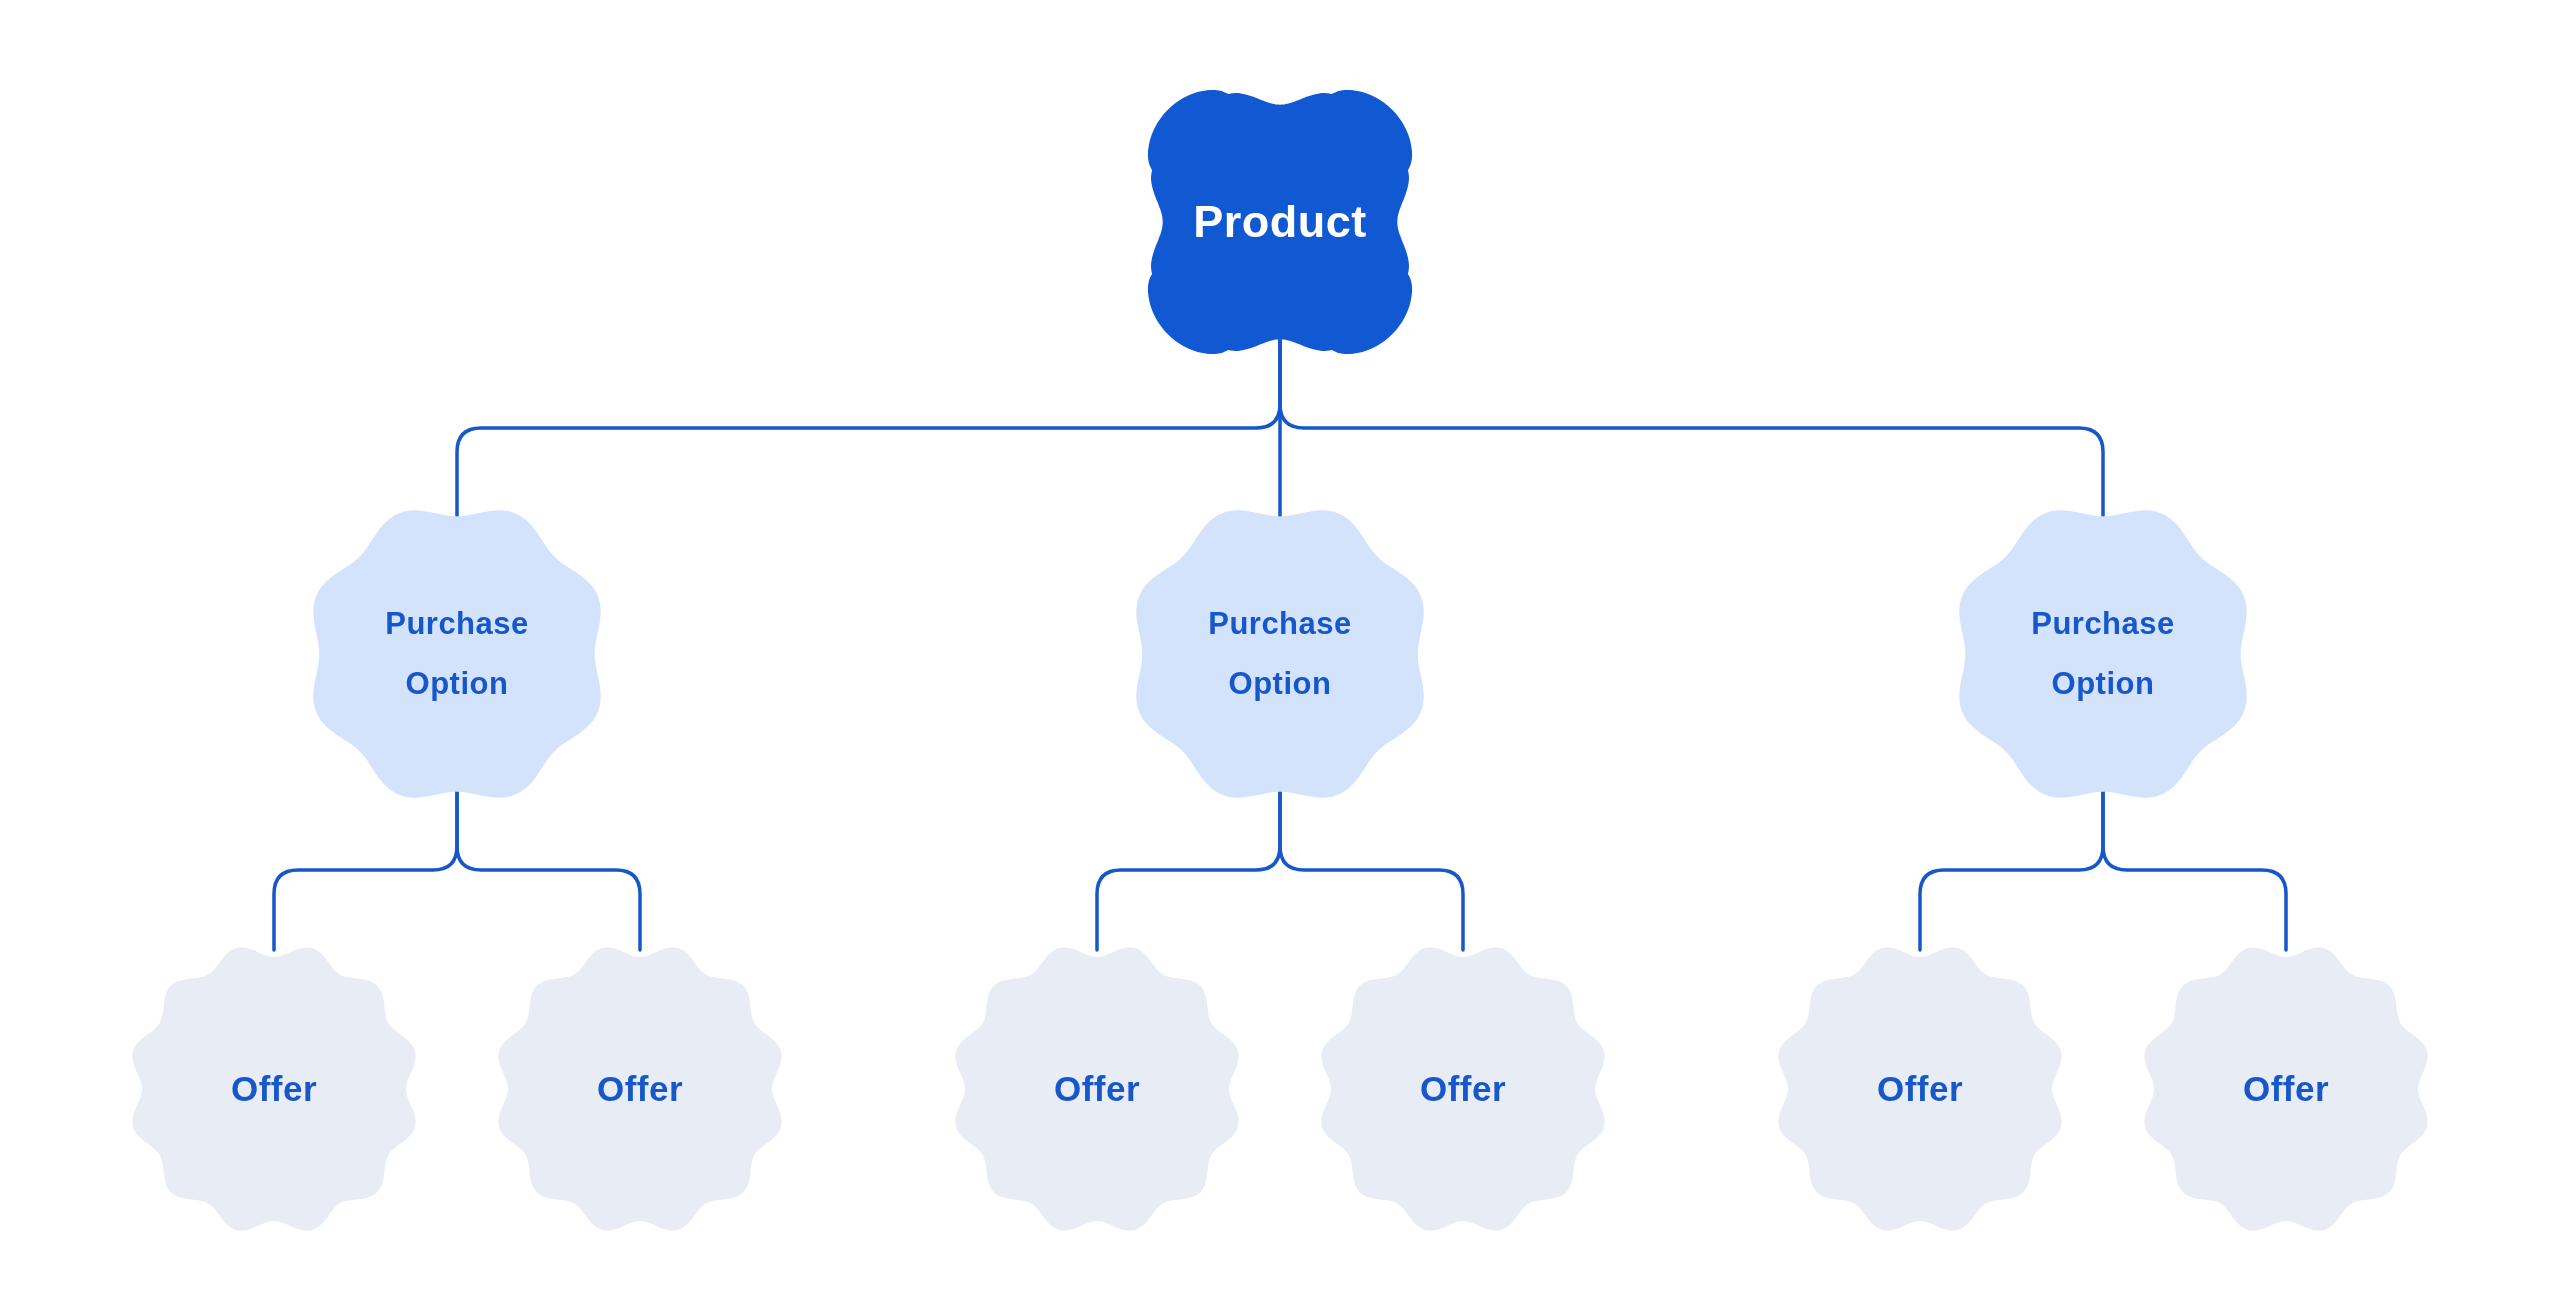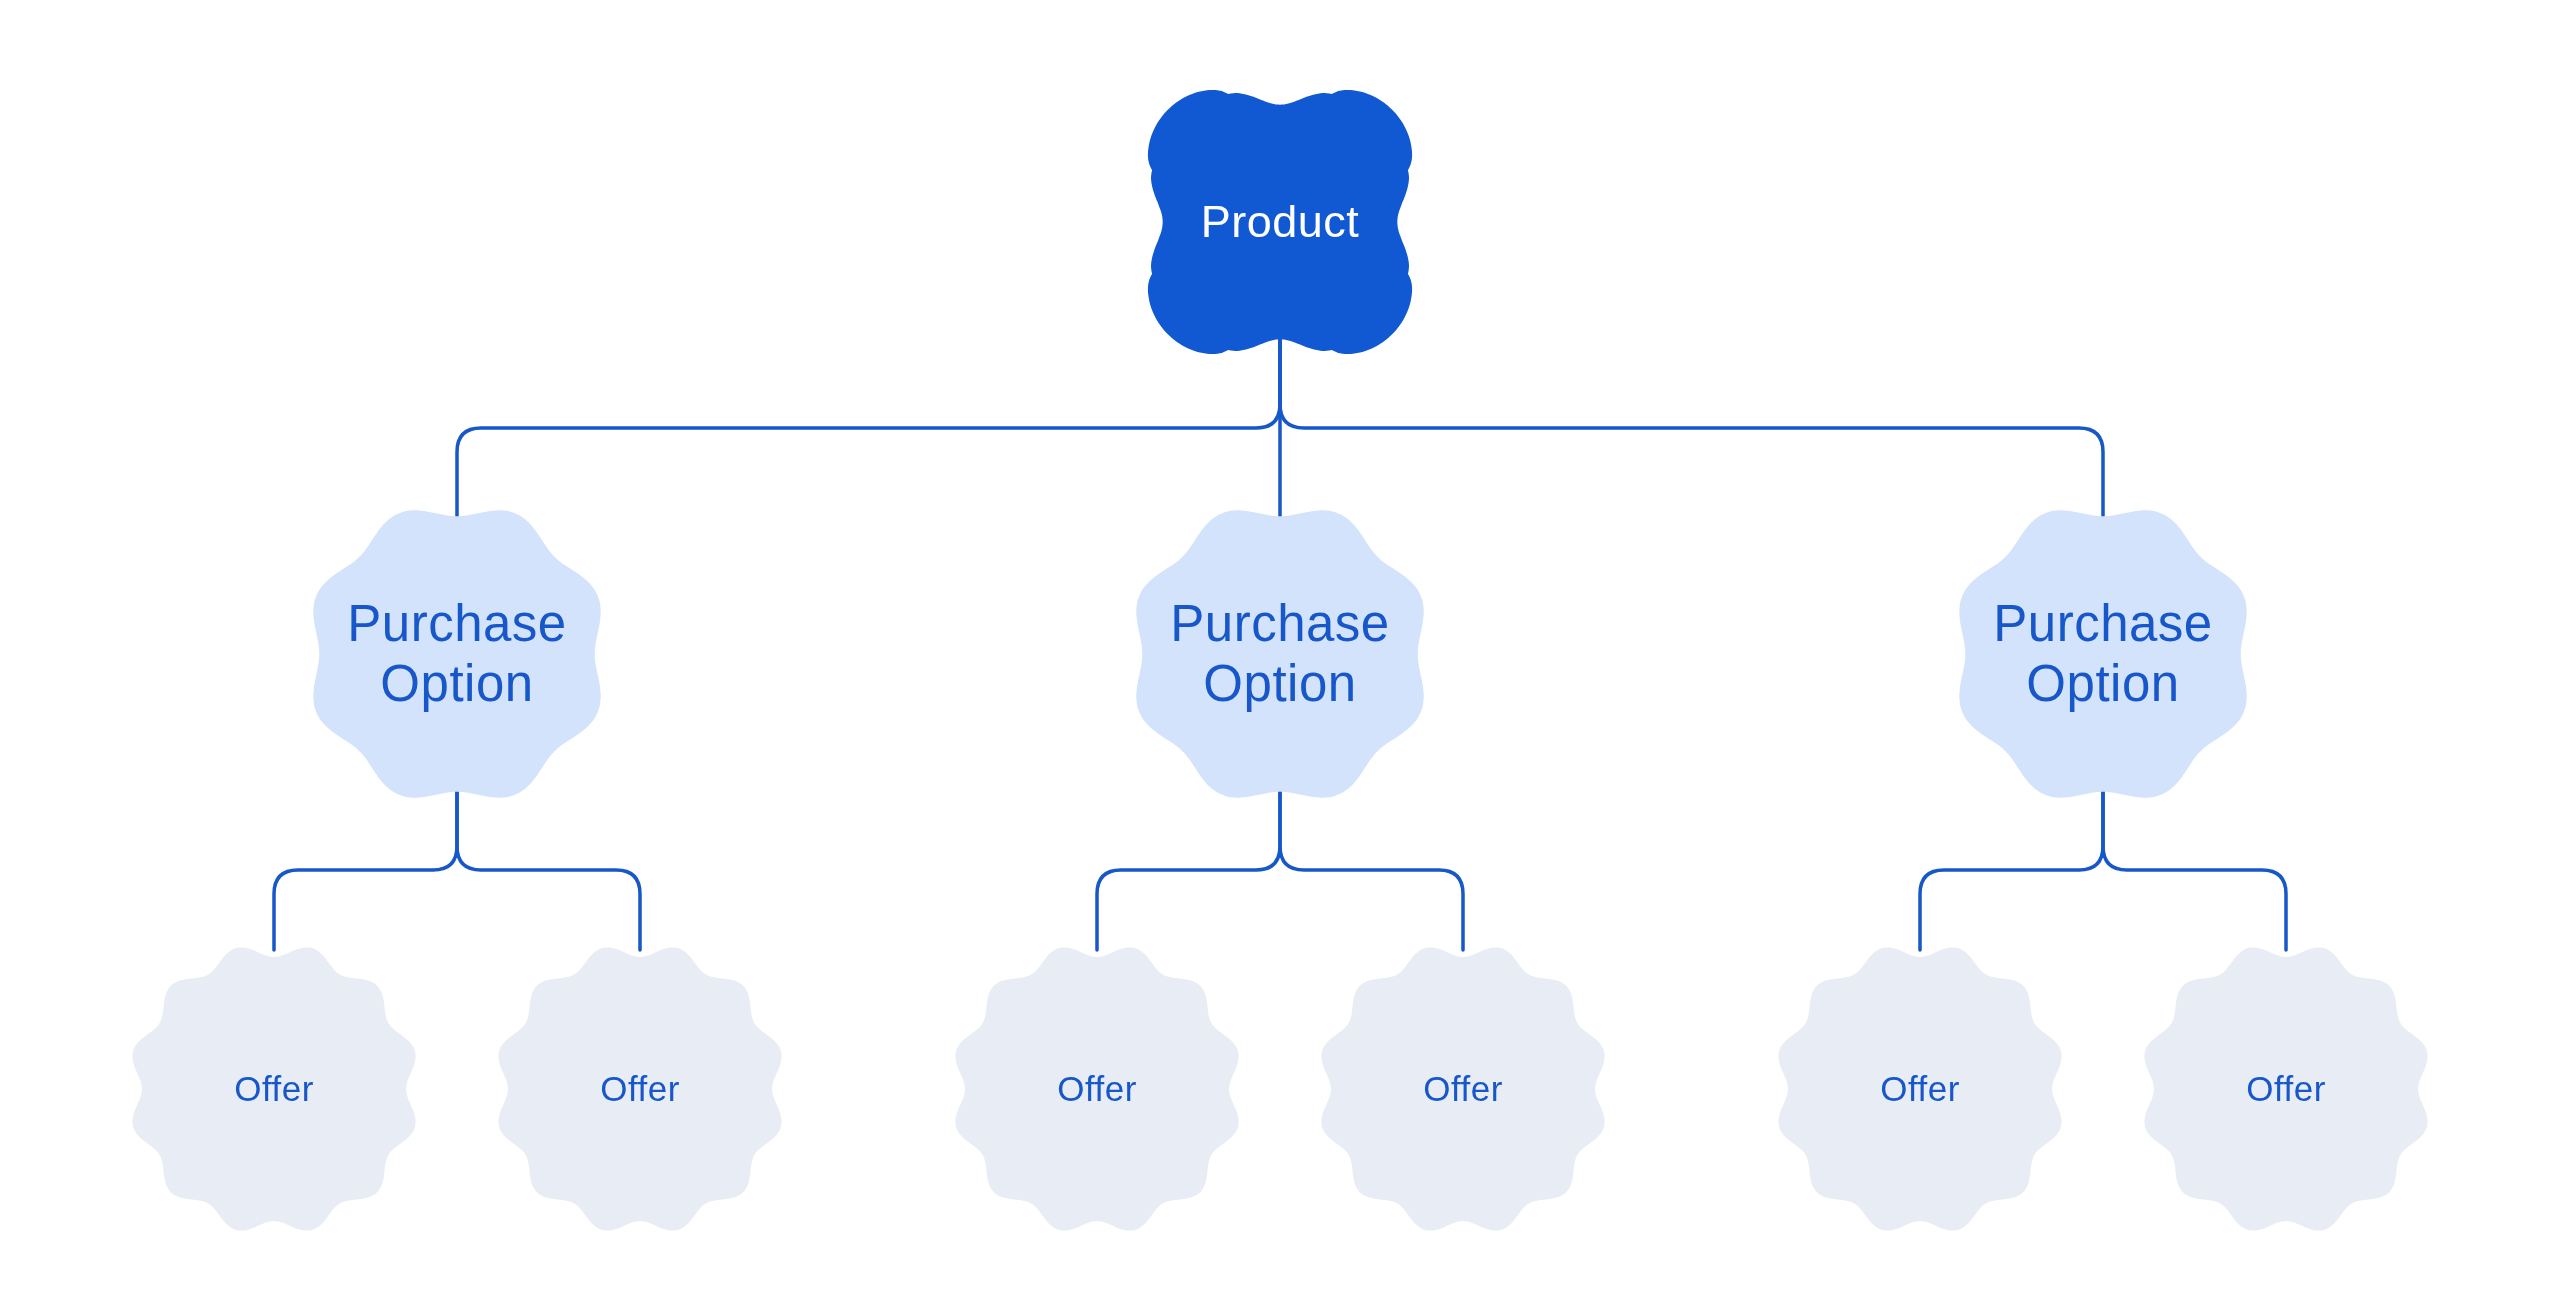--- a/index.html
+++ b/index.html
@@ -36,37 +36,37 @@
   .node > svg {
     position: absolute;
     left: 0; top: 0;
     width: 100%;
     height: 100%;
   }
   .node .label {
     position: relative;
     z-index: 1;
     text-align: center;
-    font-weight: 400;
+    font-weight: 700;
     letter-spacing: 0.5px;
   }
   .product-blob { color: var(--product-fill, #1159d2); }
   .option-blob  { color: var(--option-fill, #d3e3fc); }
   .offer-blob   { color: var(--offer-fill, #e8edf5); }
 
   .product-node { left: 1120px; top: 62px;  width: 320px; height: 320px; }
   .product-node .label {
     color: var(--product-text, #ffffff);
     font-size: 45px;
     line-height: 56px;
   }
   .option-node { width: 320px; height: 320px; top: 494px; }
   .option-node .label {
     color: var(--node-text, #1757ca);
-    font-size: 51px;
+    font-size: 31px;
     line-height: 60px;
     width: 235px;
   }
   .option-1 { left: 297px; }
   .option-2 { left: 1120px; }
   .option-3 { left: 1943px; }
 
   .offer-node { width: 300px; height: 300px; top: 939px; }
   .offer-node .label {
     color: var(--node-text, #1757ca);

